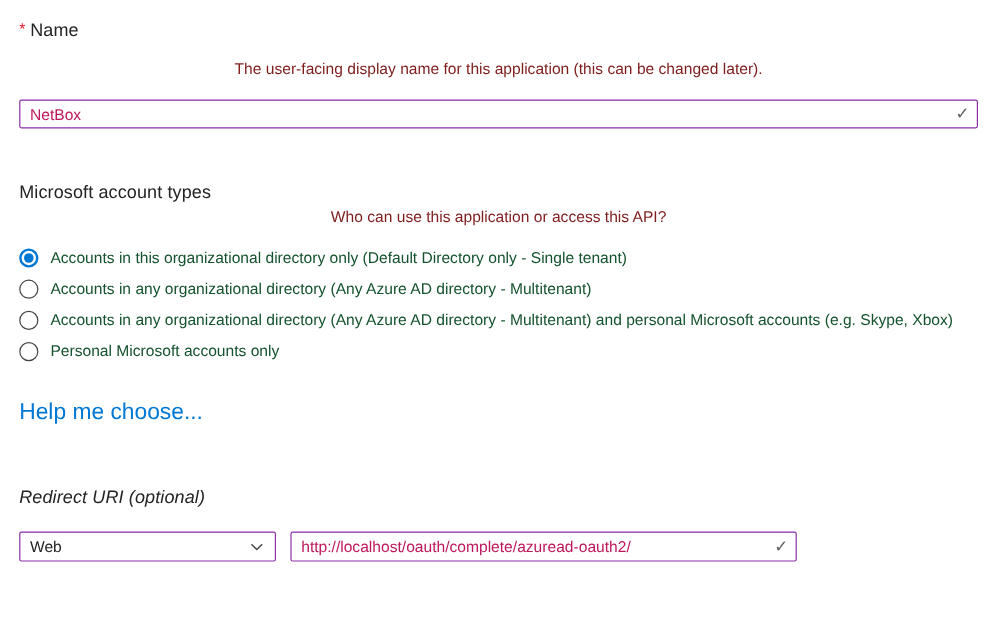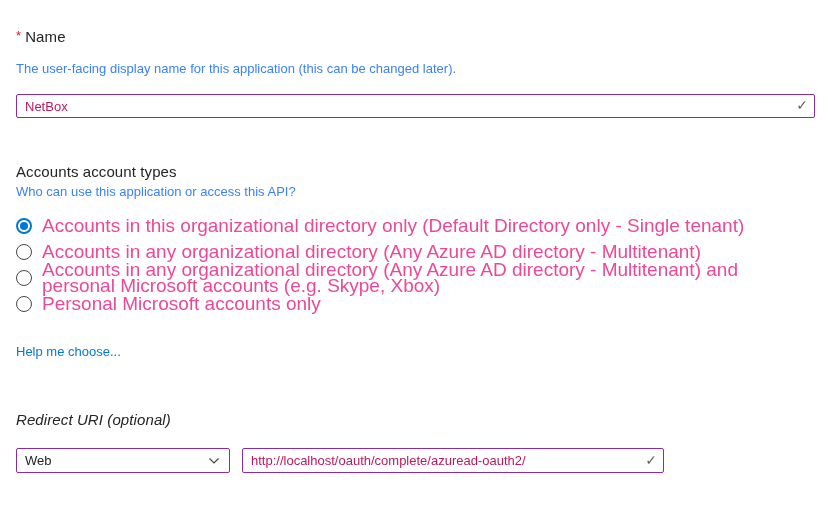--- a/index.html
+++ b/index.html
@@ -20,26 +20,27 @@
     letter-spacing: 0.1px;
   }
   .required-star {
     color: #e81123;
     font-size: 13px;
     vertical-align: 2px;
     margin-right: 4px;
   }
   p.desc {
     font-size: 13px;
-    color: #3b82f6;
+    color: #7f1d1d;
     line-height: 19px;
-  }
-
-  
-  #name-title { margin-top: 16px; }
+    text-align: center;
+  }
+
+  
+  #name-title { margin-top: 4px; }
   #name-desc { margin-top: 12px; }
   .name-input-wrap {
     position: relative;
     margin-top: 16px;
     width: 799px;
   }
   .text-input {
     width: 100%;
     height: 24px;
     border: 1.5px solid #8a2da5;
@@ -86,28 +87,28 @@
   .radio-circle.checked::after {
     content: "";
     position: absolute;
     left: 50%; top: 50%;
     width: 8px; height: 8px;
     border-radius: 50%;
     background: #0078d4;
     transform: translate(-50%, -50%);
   }
   .radio-label {
-    font-size: 19px;
-    color: #ec4899;
+    font-size: 13px;
+    color: #14532d;
     line-height: 16px;
   }
   .help-link {
     display: inline-block;
     margin-top: 27px;
-    font-size: 13px;
+    font-size: 19px;
     color: #0078d4;
     text-decoration: none;
     cursor: pointer;
   }
 
   
   #ruri-title { margin-top: 50px; font-style: italic; }
   #ruri-desc { margin-top: 13px; width: 800px; }
   .redirect-row {
     margin-top: 18px;
@@ -152,21 +153,21 @@
   <h3 class="section-title" id="name-title"><span class="required-star">*</span><span>Name</span></h3>
 
   <p class="desc" id="name-desc">The user-facing display name for this application (this can be changed later).</p>
 
   <div class="name-input-wrap">
     <input class="text-input" type="text" value="NetBox" style="">
     <span class="valid-check">✓</span>
   </div>
 
   
-  <h3 class="section-title" id="sat-title">Accounts account types</h3>
+  <h3 class="section-title" id="sat-title">Microsoft account types</h3>
 
   <p class="desc" id="sat-question">Who can use this application or access this API?</p>
 
   <div class="radio-group">
     <div class="radio-row">
       <span class="radio-circle checked"></span>
       <span class="radio-label">Accounts in this organizational directory only (Default Directory only - Single tenant)</span>
     </div>
     <div class="radio-row">
       <span class="radio-circle"></span>

